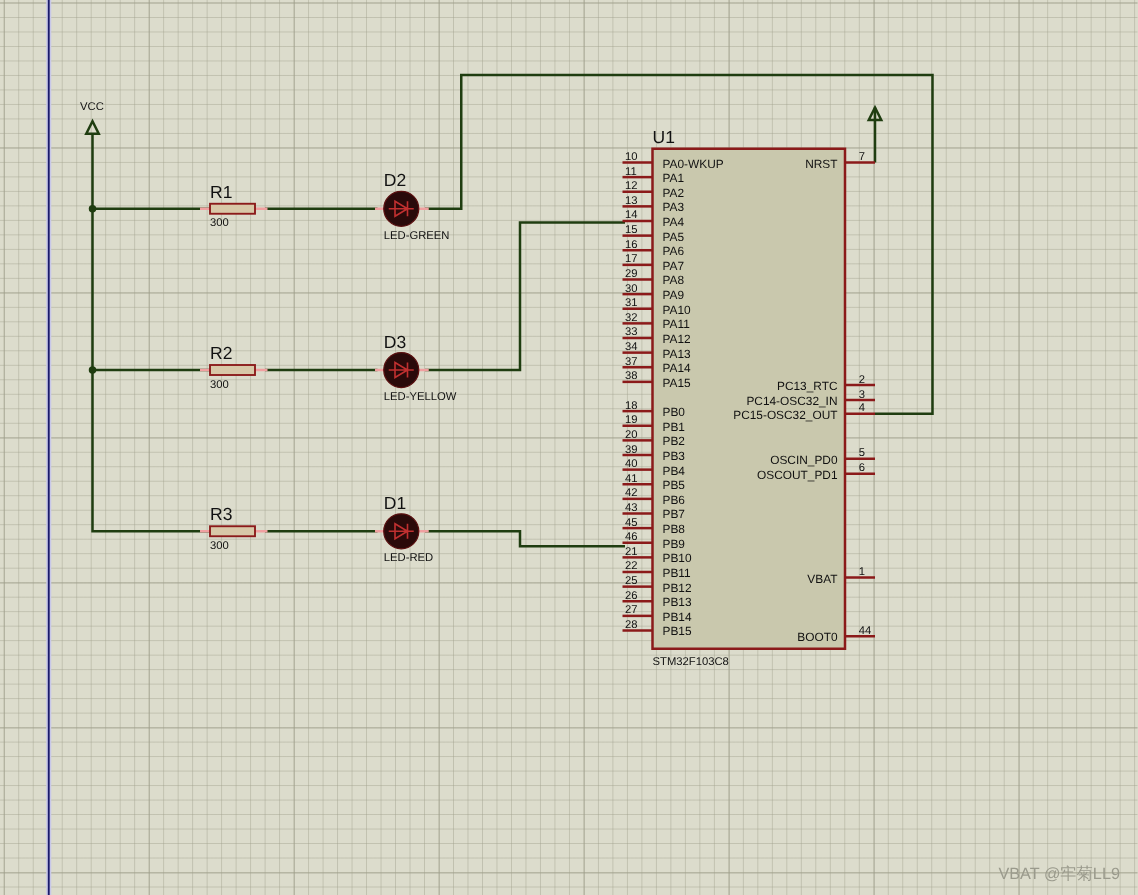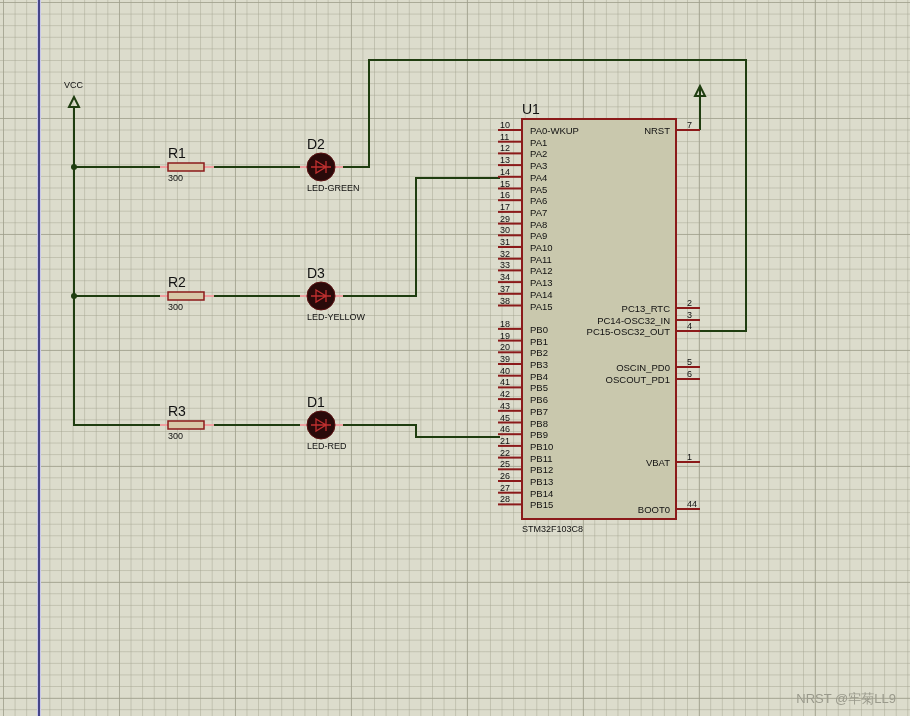--- a/index.html
+++ b/index.html
@@ -308,13 +308,13 @@
         </g>
         <g>
           <line x1="676" y1="509" x2="700" y2="509" class="pinline"></line>
           <text x="687" y="507" class="lbl pinnum">44</text>
           <text x="670" y="513" class="lbl pinname" text-anchor="end">BOOT0</text>
         </g>
       </g>
   </g>
 </svg>
 
-<div class="watermark">NRST @牢菊LL9</div>
+<div class="watermark">VBAT @牢菊LL9</div>
 
 </body></html>

